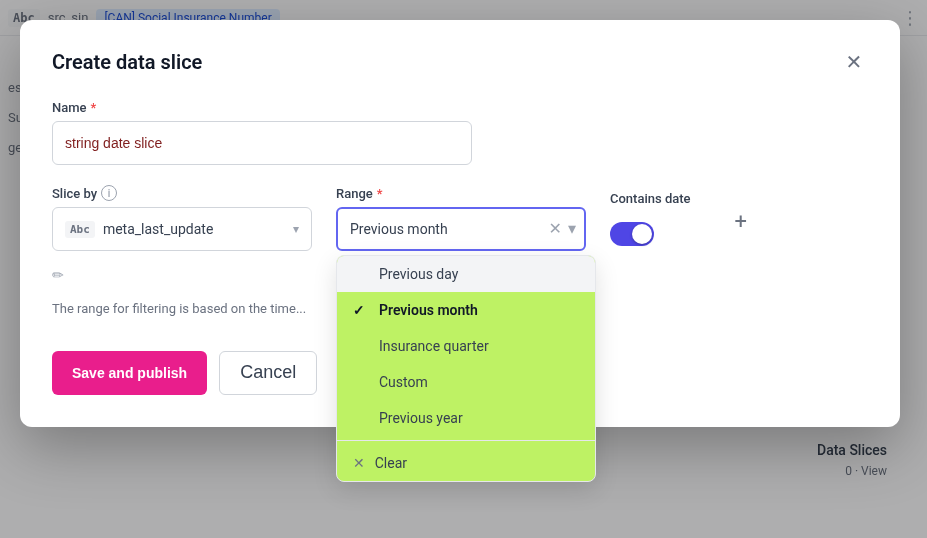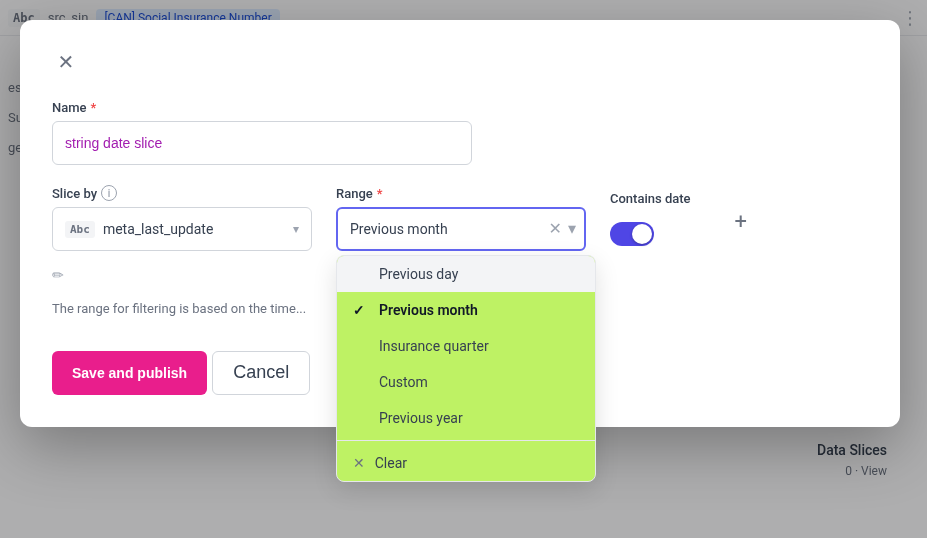--- a/index.html
+++ b/index.html
@@ -137,21 +137,21 @@
       color: #ef4444;
     }
 
     .name-input {
       width: 420px;
       height: 44px;
       border: 1.5px solid #d1d5db;
       border-radius: 6px;
       padding: 0 12px;
       font-size: 14px;
-      color: #a21caf;
+      color: #7f1d1d;
       outline: none;
     }
 
     .form-row {
       display: flex;
       align-items: center;
       gap: 24px;
       margin-top: 20px;
     }
 
@@ -291,21 +291,21 @@
       margin-top: 16px;
       font-size: 13px;
       color: #6b7280;
       line-height: 1.5;
     }
 
     
     .modal-actions {
       display: flex;
       align-items: center;
-      gap: 5px;
+      gap: 12px;
       margin-top: 32px;
     }
 
     .btn-primary {
       background: #e91e8c;
       color: #fff;
       border: none;
       border-radius: 6px;
       padding: 10px 20px;
       font-size: 14px;
@@ -408,20 +408,21 @@
   <span class="bg-side-text">es<br><br>Su<br><br>ge</span>
   <div class="data-slices-label">Data Slices</div>
   <div class="view-link">0 · View</div>
 </div>
 
 <div class="overlay"></div>
 
 <div class="modal">
 
   <div class="modal-header">
+    <h2 class="modal-title">Create data slice</h2>
     <button class="close-btn">✕</button>
   </div>
 
   <div class="form-group">
     <div class="form-label">
       <span>Name</span>
       <span class="required-star">*</span>
     </div>
     <input class="name-input" type="text" value="string date slice" style="">
   </div>

